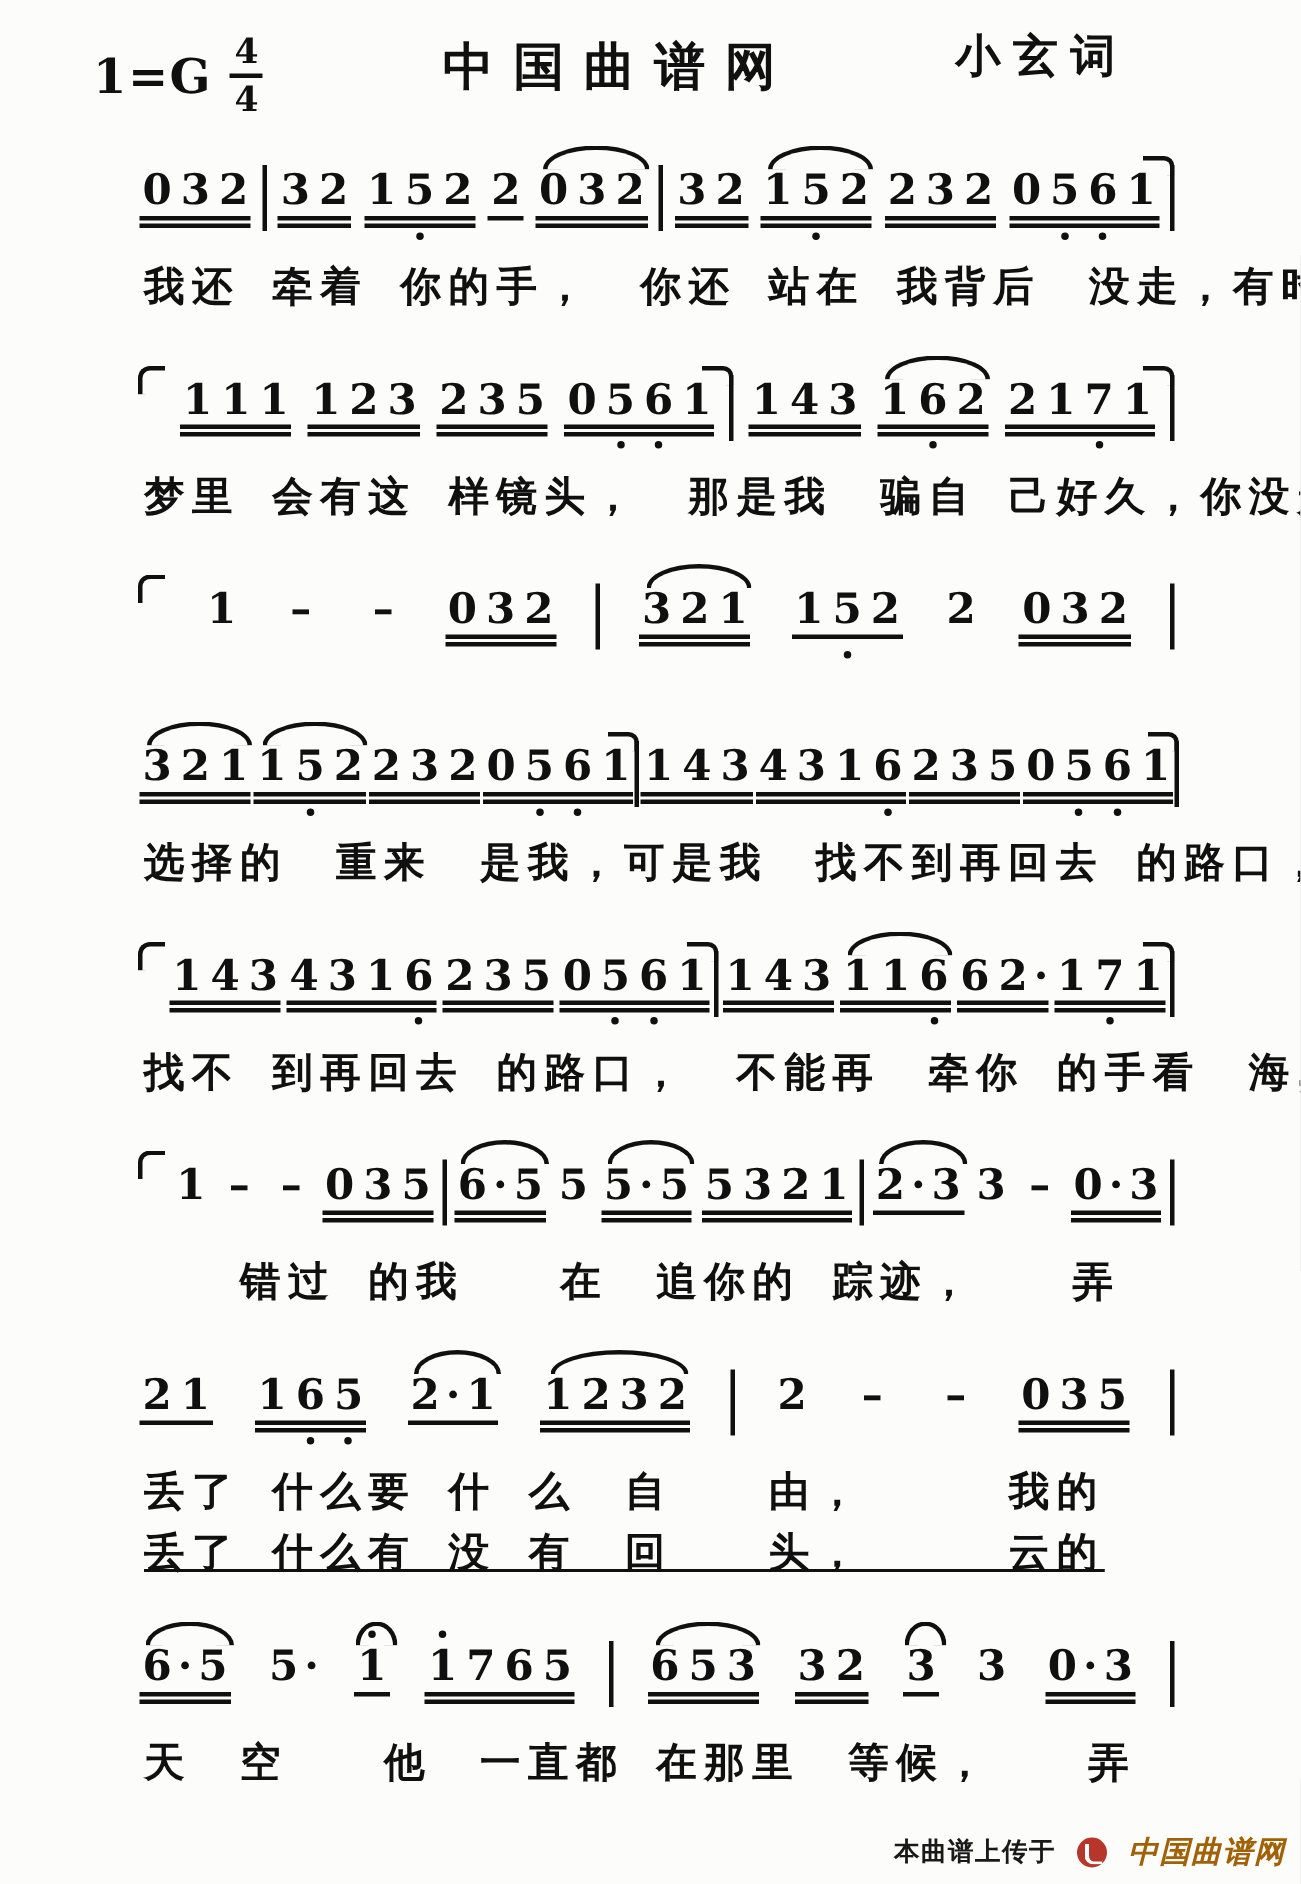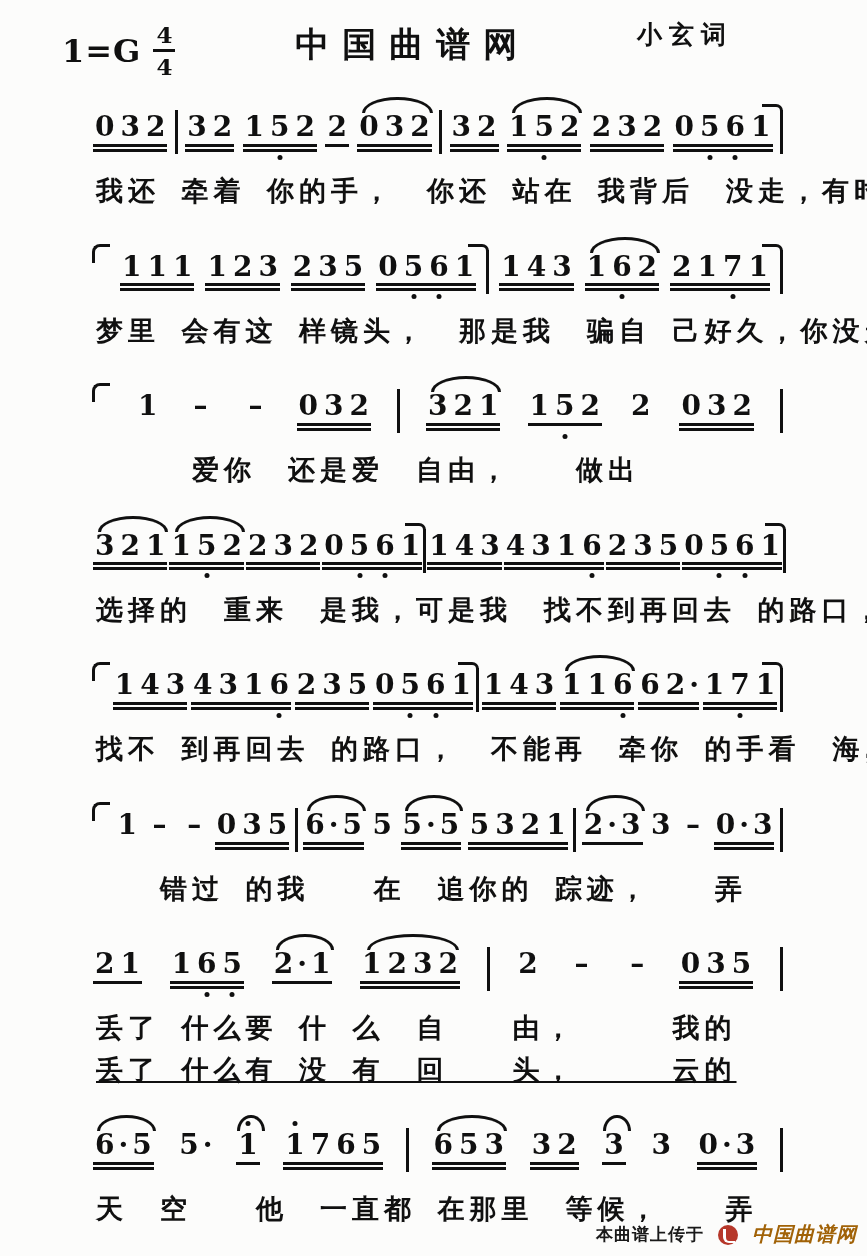--- a/index.html
+++ b/index.html
@@ -13,21 +13,21 @@
     font-family:"Liberation Sans",sans-serif;
   }
   
   .hdr{display:flex;align-items:flex-start;padding:14px 60px 0 62px;height:84px;box-sizing:border-box;}
   .keysig{display:flex;align-items:center;gap:8px;margin-top:6px;}
   .keysig .keytxt{font:bold 32px "DejaVu Serif",serif;letter-spacing:1px;}
   .meter{display:flex;flex-direction:column;align-items:center;line-height:1;margin-left:4px;}
   .meter .mt,.meter .mb{font:bold 23px "DejaVu Serif",serif;padding:1px 3px;}
   .meter .mt{border-bottom:3px solid #101010;}
   .title{flex:1;text-align:center;font-size:34px;font-weight:bold;letter-spacing:13px;margin-top:8px;text-indent:13px;}
-  .credits{width:170px;text-align:left;font-size:25px;font-weight:bold;line-height:1.45;margin-top:2px;}
+  .credits{width:170px;text-align:left;font-size:30px;font-weight:bold;line-height:1.45;margin-top:2px;}
   .credits div{white-space:nowrap;}
   
   .score{padding:10px 0 0 0;}
   .system{margin-bottom:25px;}
   .notes-row{
     display:flex;align-items:flex-start;justify-content:space-between;
     padding:18px 84px 14px 92px;min-height:48px;
   }
   .g{position:relative;display:inline-flex;align-items:flex-start;padding-bottom:7px;}
   .n{position:relative;display:inline-block;font:bold 28px "DejaVu Serif",serif;line-height:1.1;padding:0 3px;}
@@ -211,21 +211,20 @@
           <span class="g">
             <span class="n">2</span>
           </span>
           <span class="g u2">
             <span class="n">0</span>
             <span class="n">3</span>
             <span class="n">2</span>
           </span>
           <span class="bar"></span>
         </div>
-        <div class="lyric">　　　爱你　还是爱　自由，　　做出</div>
       </div>
       <div class="system">
         <div class="notes-row">
           <span class="g u2 arc">
             <span class="n">3</span>
             <span class="n">2</span>
             <span class="n">1</span>
           </span>
           <span class="g u2 arc">
             <span class="n">1</span>

